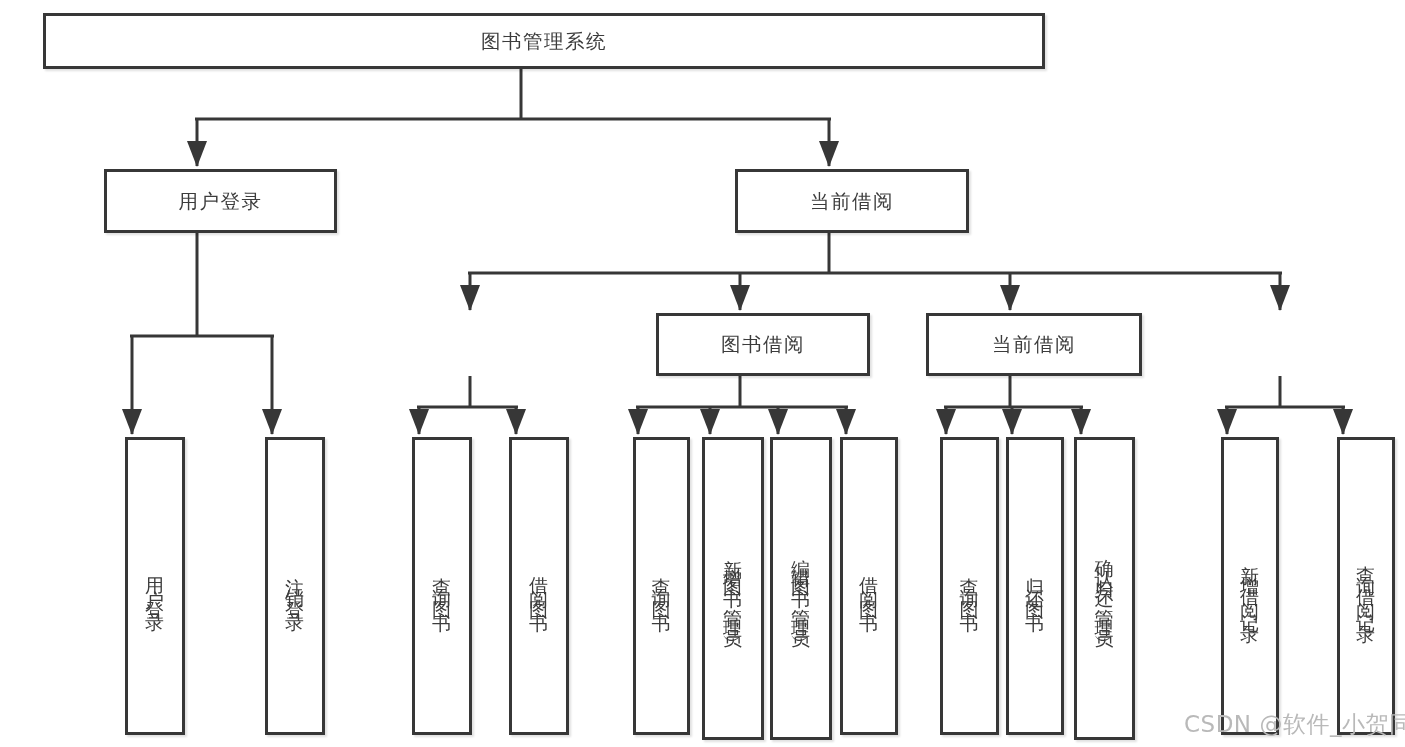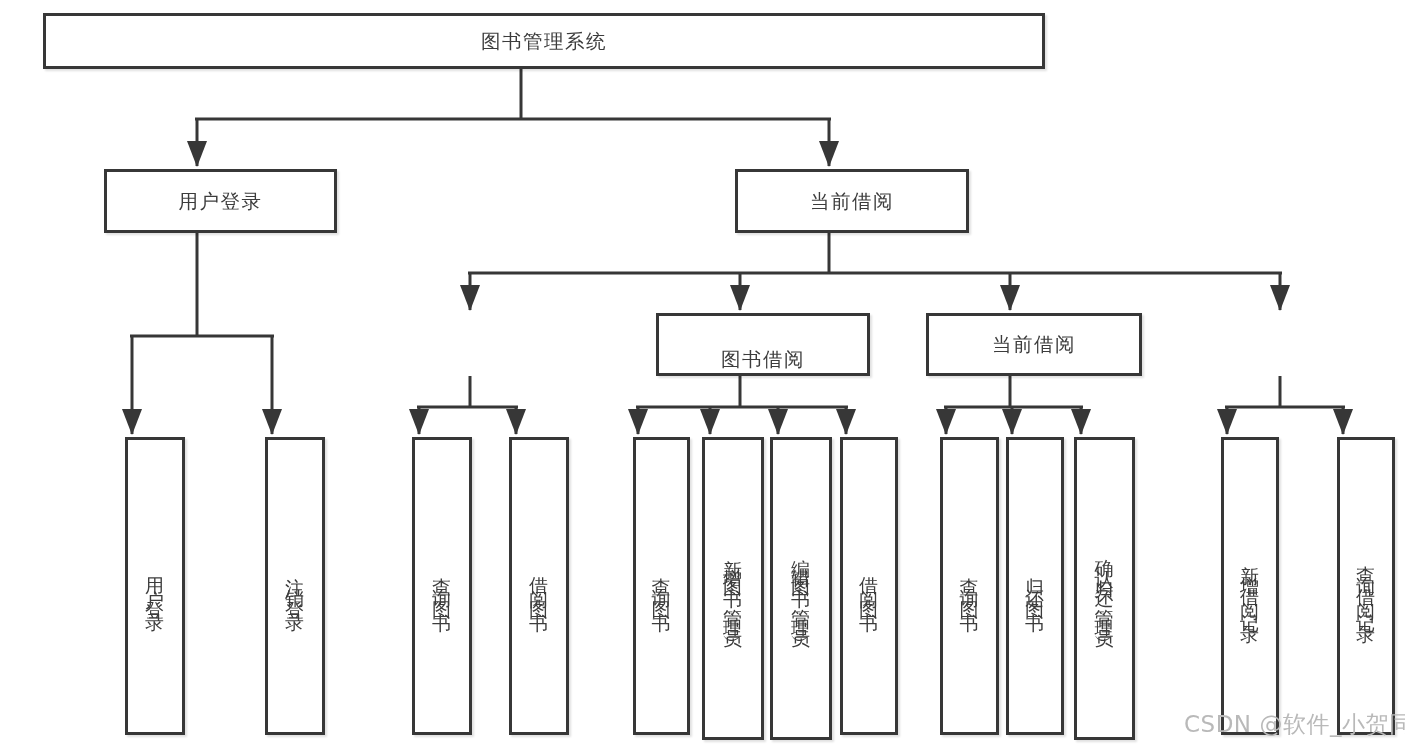--- a/index.html
+++ b/index.html
@@ -109,21 +109,21 @@
     <span class="lbl">图书管理系统</span>
   </div>
 
   <div class="box" style="left:81px;top:169px;width:233px;height:64px;">
     <span class="lbl">用户登录</span>
   </div>
   <div class="box" style="left:712px;top:169px;width:234px;height:64px;">
     <span class="lbl">当前借阅</span>
   </div>
 
-  <div class="box" style="left:633px;top:313px;width:214px;height:63px;align-items:flex-end;">
+  <div class="box" style="left:633px;top:313px;width:214px;height:63px;">
     <span class="lbl">图书借阅</span>
   </div>
   <div class="box" style="left:903px;top:313px;width:216px;height:63px;">
     <span class="lbl">当前借阅</span>
   </div>
 
   <div class="box" style="left:102px;top:437px;width:60px;height:298px;">
     <span class="vlbl">用户登录</span>
   </div>
   <div class="box" style="left:242px;top:437px;width:60px;height:298px;">

